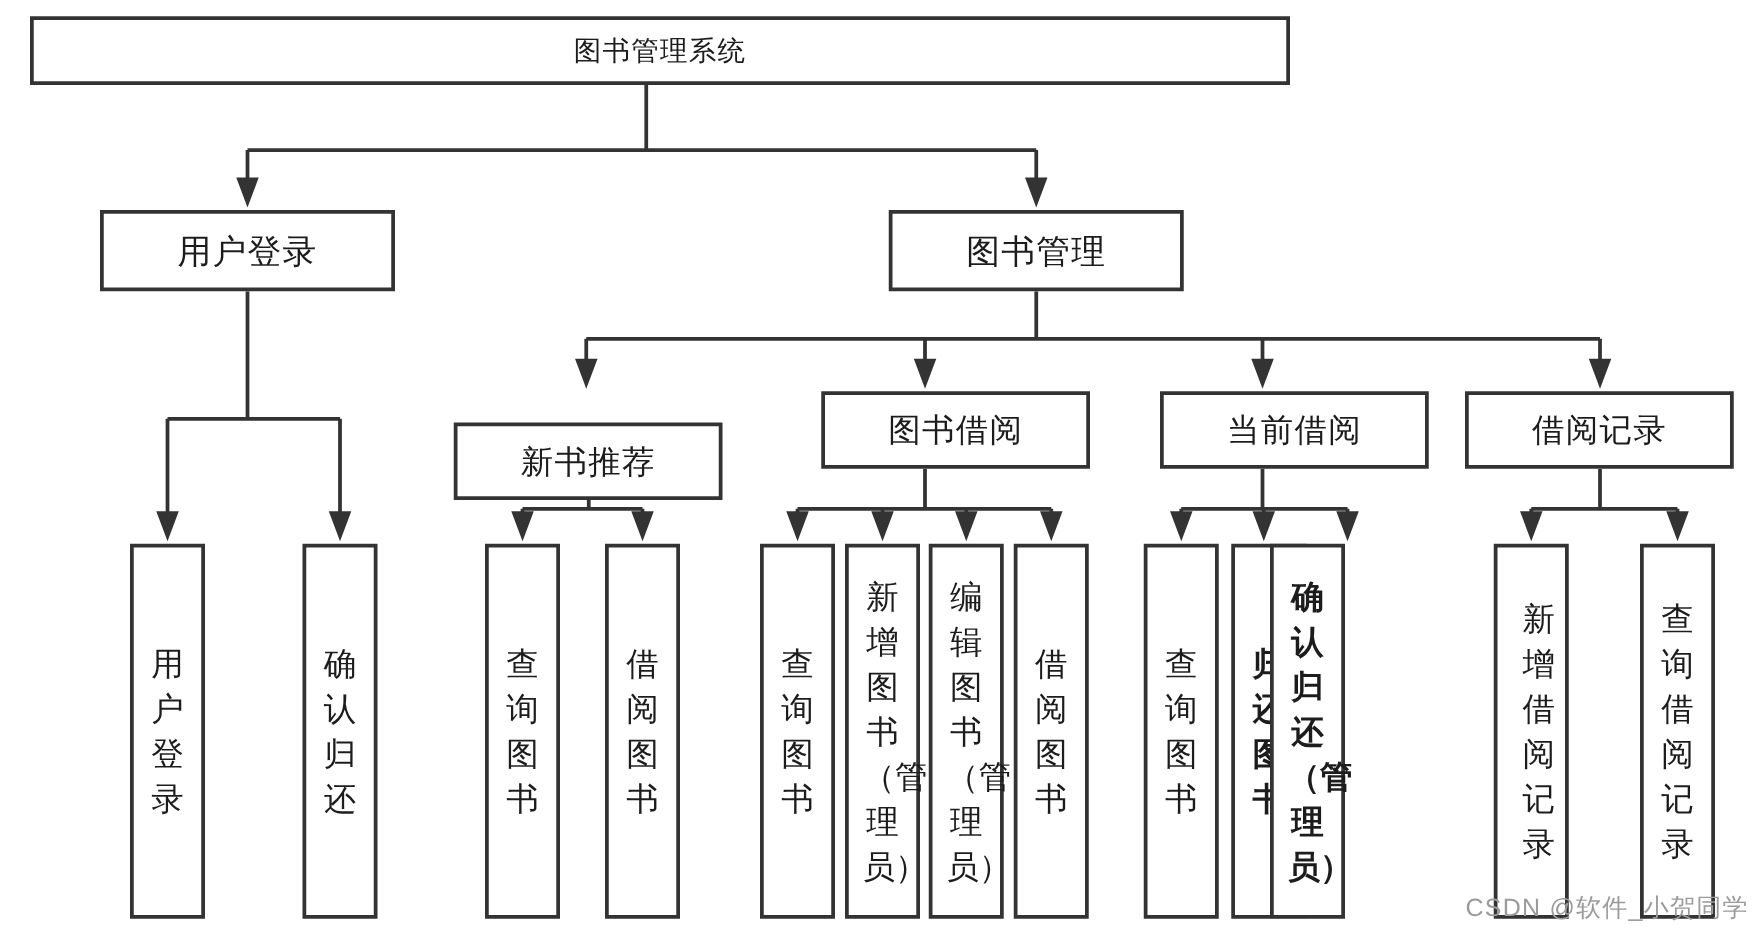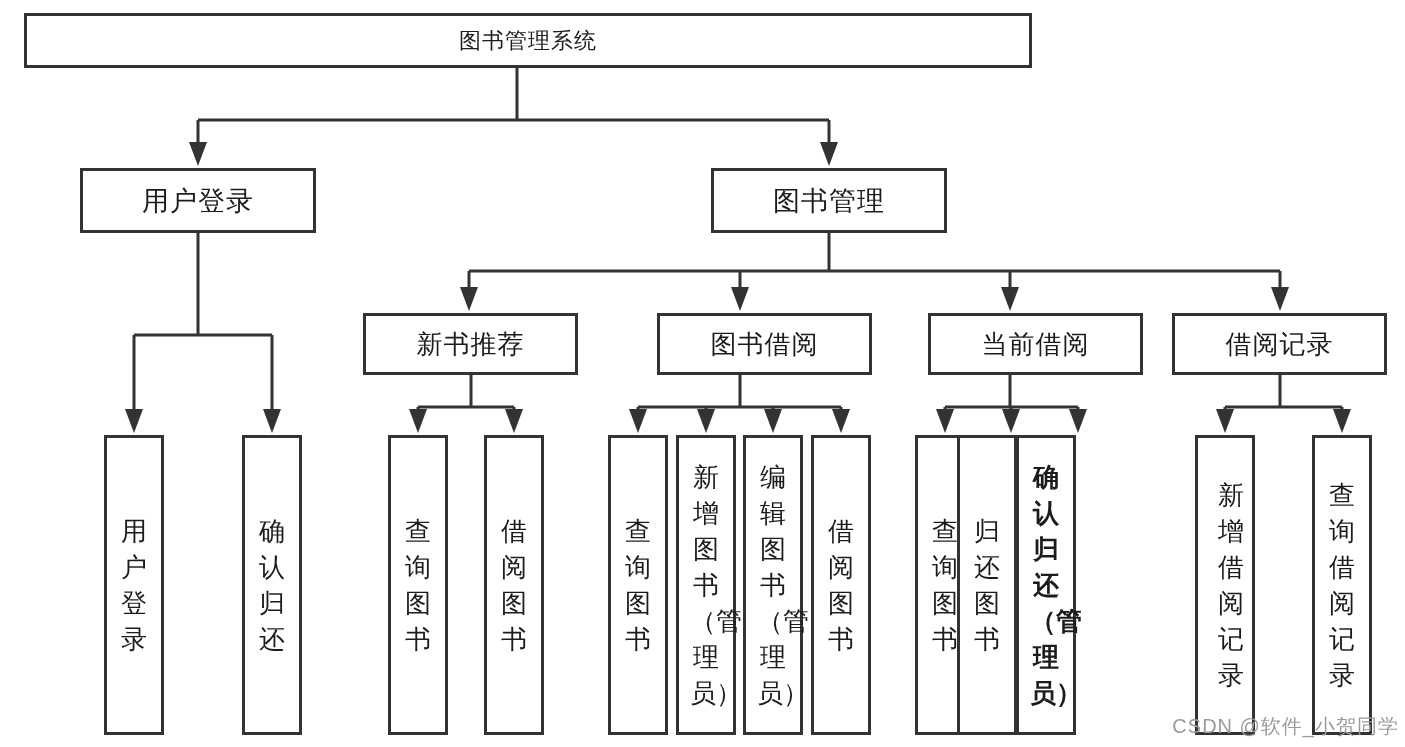--- a/index.html
+++ b/index.html
@@ -95,21 +95,21 @@
     <span>图书管理系统</span>
   </div>
 
   <div class="node lvl2-node" style="left:80px;">
     <span>用户登录</span>
   </div>
   <div class="node lvl2-node" style="left:711px;">
     <span>图书管理</span>
   </div>
 
-  <div class="node lvl3-node" style="left:363px;">
+  <div class="node lvl3-node" style="left:363px;margin-top:25px;">
     <span>新书推荐</span>
   </div>
   <div class="node lvl3-node" style="left:633px;margin-left:24px;">
     <span>图书借阅</span>
   </div>
   <div class="node lvl3-node" style="left:928px;">
     <span>当前借阅</span>
   </div>
   <div class="node lvl3-node" style="left:1172px;">
     <span>借阅记录</span>
@@ -138,21 +138,21 @@
   <div class="node leaf-node" style="left:743px;">
     <span class="vtext">编辑图书（管理员）</span>
   </div>
   <div class="node leaf-node" style="left:811px;">
     <span class="vtext">借阅图书</span>
   </div>
 
   <div class="node leaf-node" style="left:915px;">
     <span class="vtext">查询图书</span>
   </div>
-  <div class="node leaf-node" style="left:957px;">
+  <div class="node leaf-node" style="left:985px;font-weight:bold;">
     <span class="vtext">归还图书</span>
   </div>
   <div class="node leaf-node" style="left:1016px;font-weight:bold;">
     <span class="vtext">确认归还（管理员）</span>
   </div>
 
   <div class="node leaf-node" style="left:1195px;padding-left:12px;">
     <span class="vtext">新增借阅记录</span>
   </div>
   <div class="node leaf-node" style="left:1312px;">

